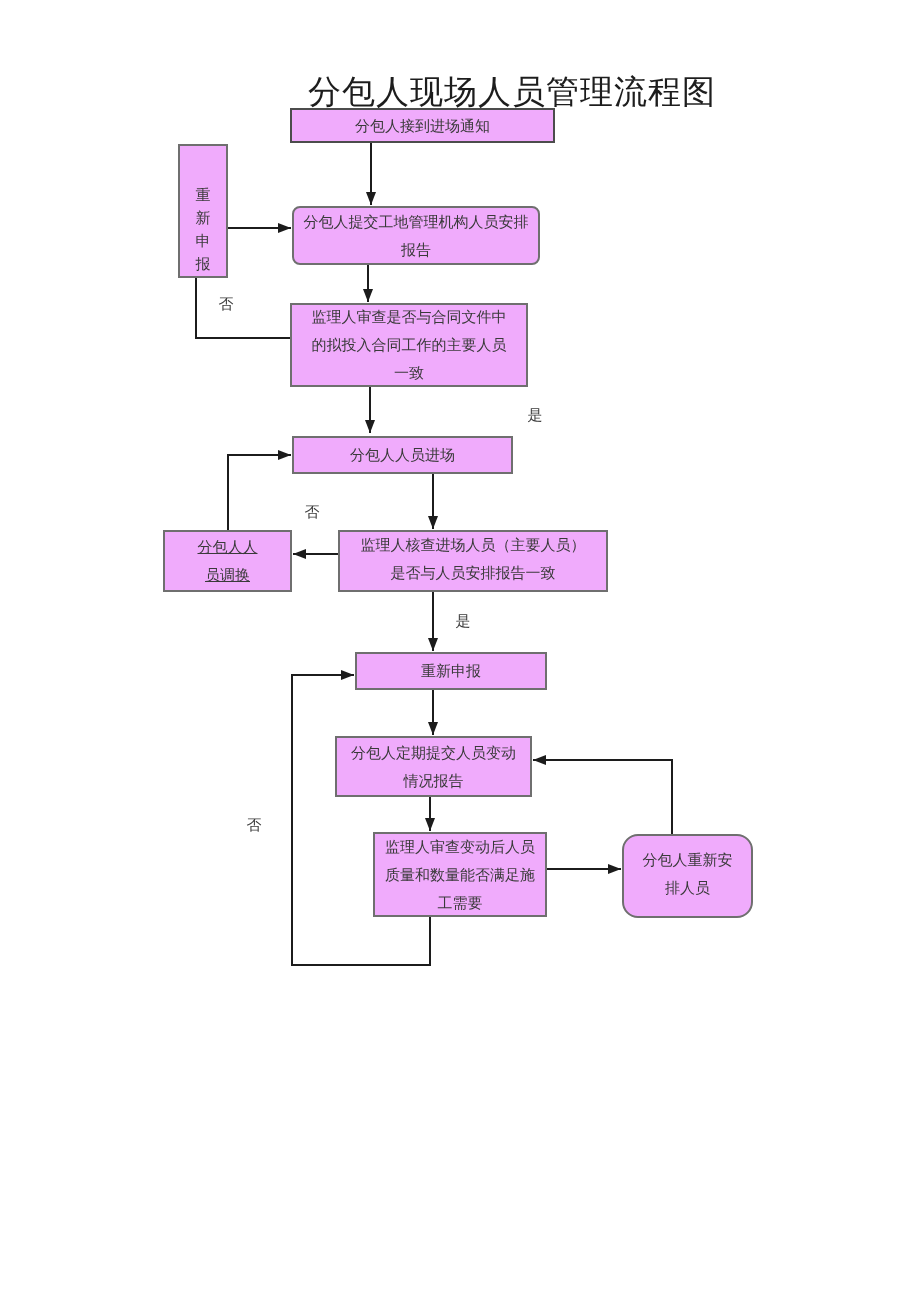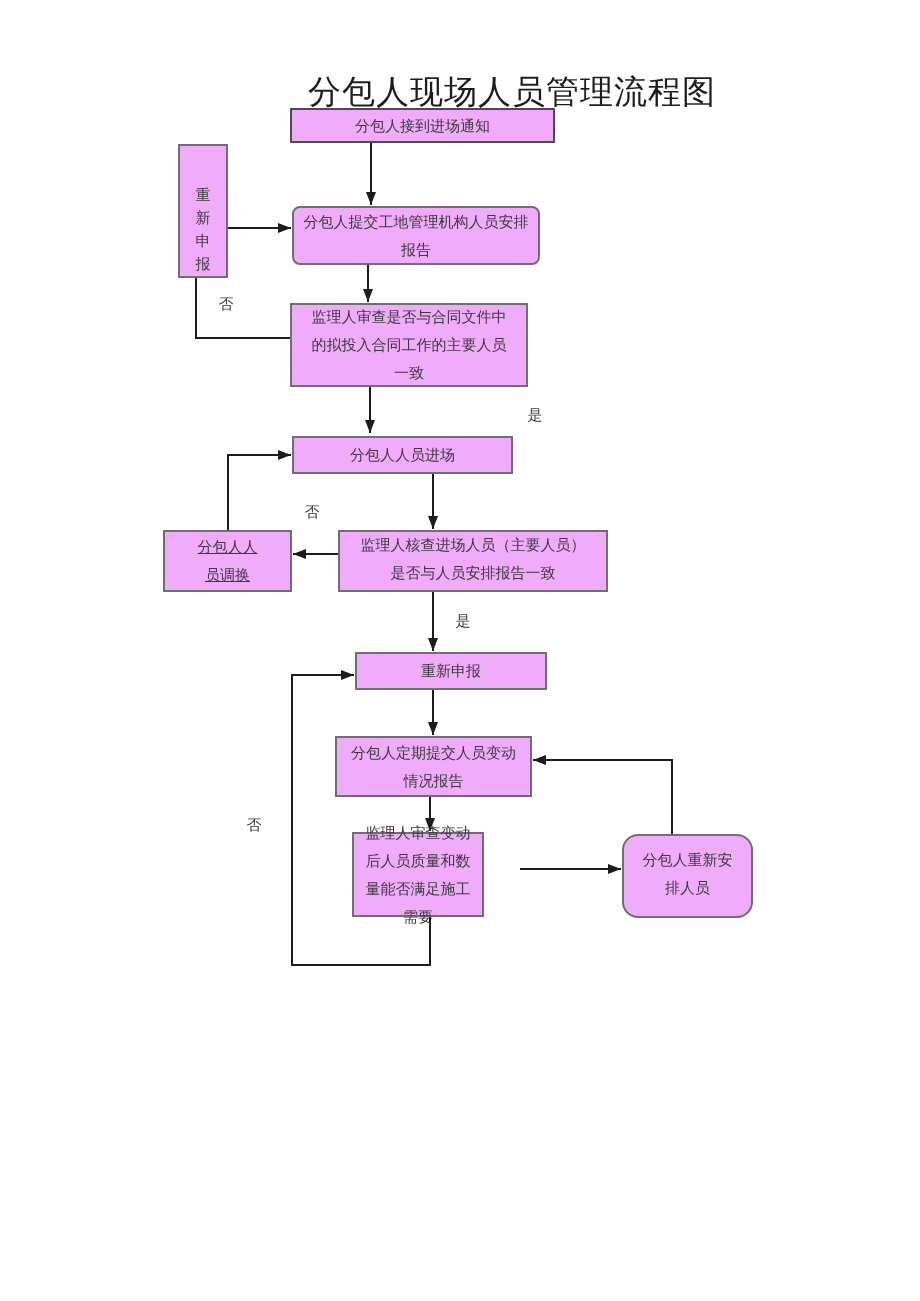--- a/index.html
+++ b/index.html
@@ -38,21 +38,21 @@
   .n-notice       { left:290px; top:108px; width:265px; height:35px; border-color:#4c4c4c; }
   .n-reapply      { left:178px; top:144px; width:50px;  height:134px; align-items:flex-end; padding-top:8px; }
   .n-reapply .node-label { display:inline-block; width:1.15em; line-height:23px; }
   .n-submit       { left:292px; top:206px; width:248px; height:59px; padding:0 4px;border-radius:8px; }
   .n-review       { left:290px; top:303px; width:238px; height:84px; padding:12px 16px; }
   .n-enter        { left:292px; top:424px; width:221px; height:38px;margin-top:12px; }
   .n-swap         { left:163px; top:530px; width:129px; height:62px; padding:0 30px;text-decoration:underline; }
   .n-verify       { left:338px; top:530px; width:270px; height:62px; padding:0 14px;font-family:Liberation Mono, monospace; }
   .n-construct    { left:355px; top:652px; width:192px; height:38px; }
   .n-periodic     { left:335px; top:736px; width:197px; height:61px; padding:0 8px; }
-  .n-reviewchange { left:352px; top:832px; width:132px; height:85px; padding:18px 9px; }
+  .n-reviewchange { left:373px; top:832px; width:174px; height:85px; padding:18px 9px; }
   .n-rearrange    { left:622px; top:834px; width:131px; height:84px; padding:10px 14px 0 14px; align-items:flex-start;border-radius:16px; }
   .edge-label {
     position: absolute;
     font-size: 15px;
     color: #3a3a3a;
     width: 22px;
     text-align: center;
     line-height: 16px;
   }
   .l-no1  { left:215px; top:296px; }

